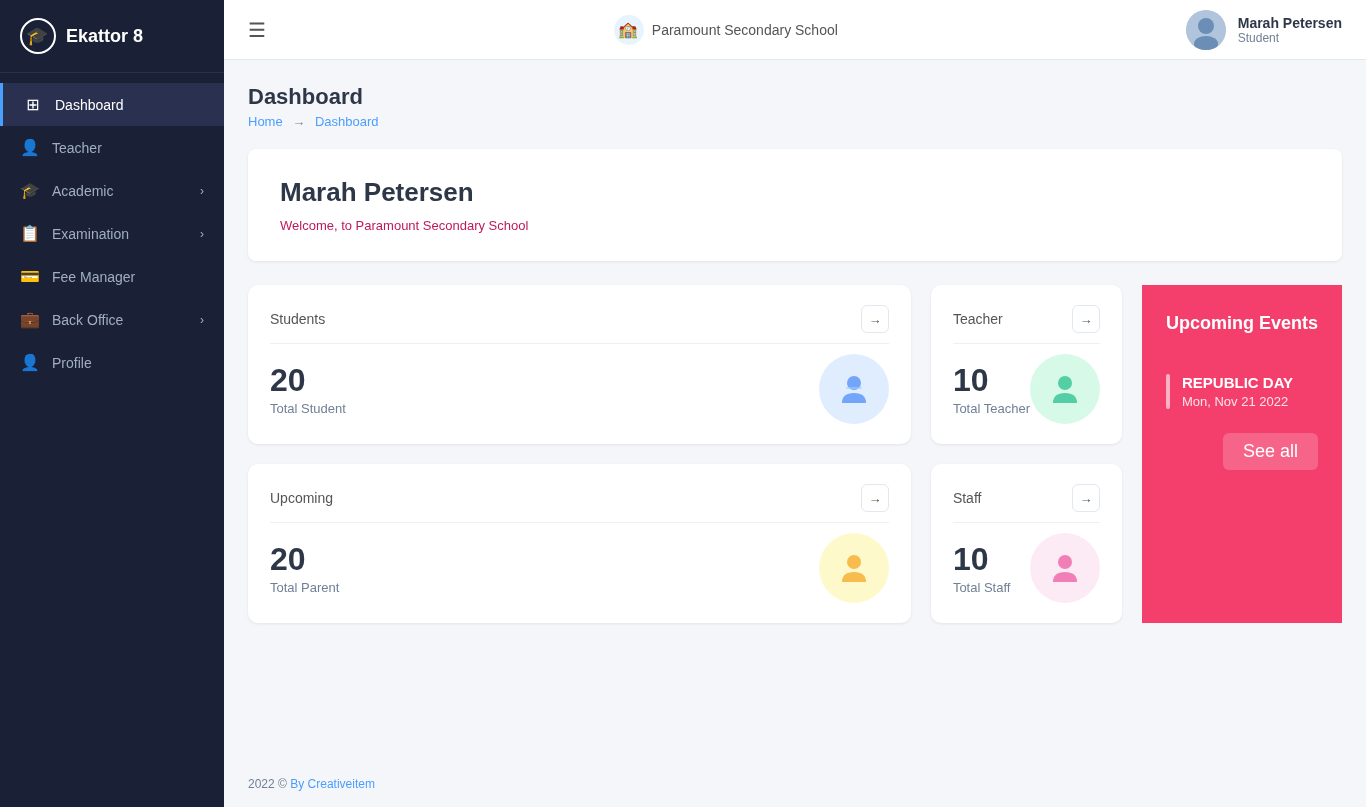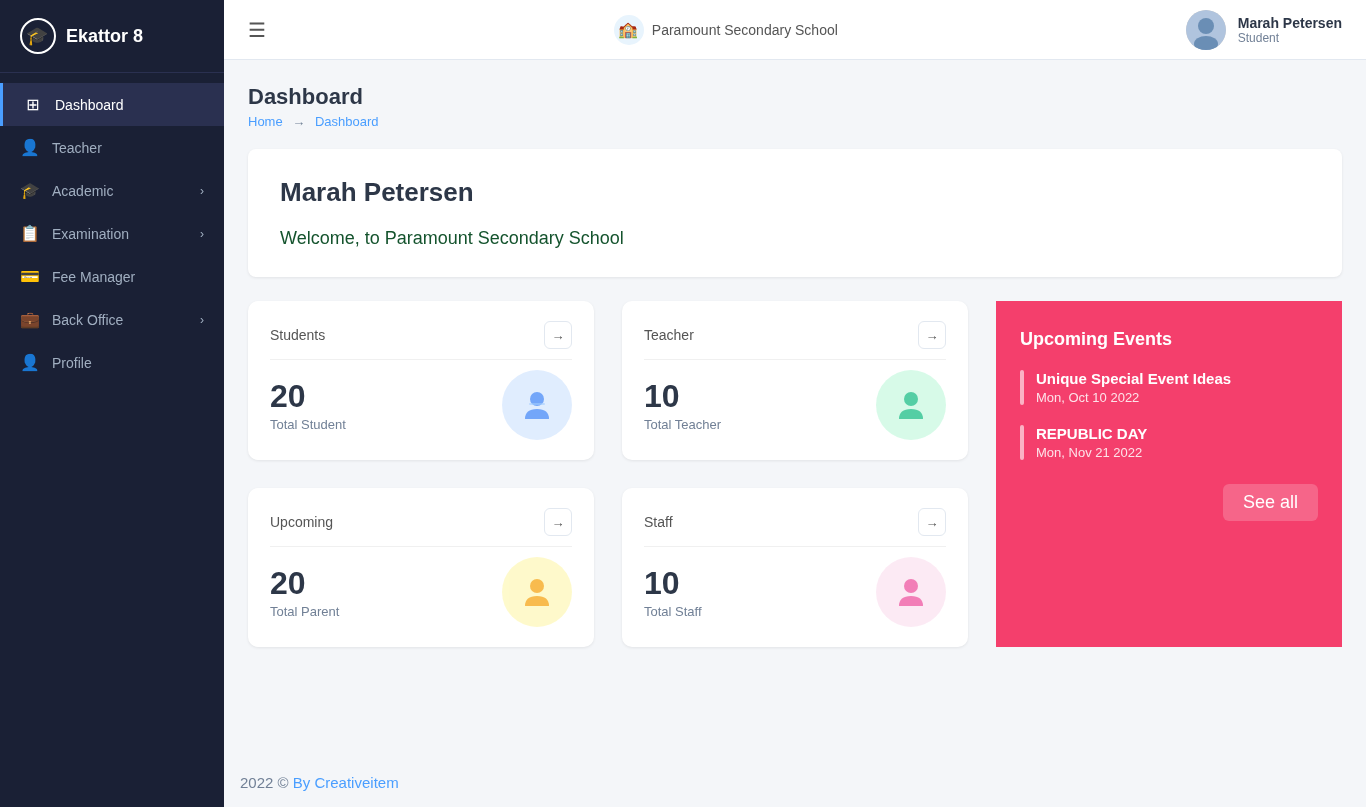--- a/index.html
+++ b/index.html
@@ -103,28 +103,28 @@
 
     
     #welcome-card {
       background: #fff;
       border-radius: 8px;
       padding: 28px 32px;
       margin-bottom: 24px;
       box-shadow: 0 1px 3px rgba(0,0,0,0.08);
     }
     #welcome-name { font-size: 26px; font-weight: 700; color: #2d3748; }
-    #welcome-msg { font-size: 18px; color: #14532d; margin-top: 20px; }
+    #welcome-msg { font-size: 13px; color: #be185d; margin-top: 10px; }
 
     
     #stats-grid {
       display: grid;
-      grid-template-columns: 1fr 1fr 1fr;
+      grid-template-columns: 1fr;
       grid-template-rows: auto auto;
-      gap: 28px;
+      gap: 20px;
     }
     #upcoming-events-card {
       grid-row: 1 / 3;
       grid-column: 3;
       background: #f43f6c;
       border-radius: 0;
       padding: 28px 24px;
       color: #fff;
     }
     .stat-card {
@@ -176,22 +176,22 @@
       color: #fff;
       border: none;
       padding: 8px 20px;
       border-radius: 6px;
       cursor: pointer;
       font-size: 18px;
     }
 
     
     #footer {
-      padding: 16px 16px;
-      font-size: 15px;
+      padding: 16px 24px;
+      font-size: 12px;
       color: #718096;
       background: #f4f6f9;
     }
     #footer a { color: #4a9eff; text-decoration: none; }
 
     
     #sidebar::-webkit-scrollbar { width: 4px; }
     #sidebar::-webkit-scrollbar-track { background: #1a2035; }
     #sidebar::-webkit-scrollbar-thumb { background: #3a4060; border-radius: 2px; }
   </style>
@@ -358,24 +358,20 @@
   </svg>
         </div>
       </div>
     </div>
         <div id="upcoming-events-card">
         <div id="events-title">Upcoming Events</div>
         <div id="events-list">
 
         <div class="event-item">
       <div class="event-bar"></div>
-      <div>
-        <div class="event-name">Unique Special Event Ideas</div>
-        <div class="event-date">Mon, Oct 10 2022</div>
-      </div>
     </div>
             <div class="event-item">
       <div class="event-bar"></div>
       <div>
         <div class="event-name">REPUBLIC DAY</div>
         <div class="event-date">Mon, Nov 21 2022</div>
       </div>
     </div>
           </div>
         <div id="see-all-btn">

